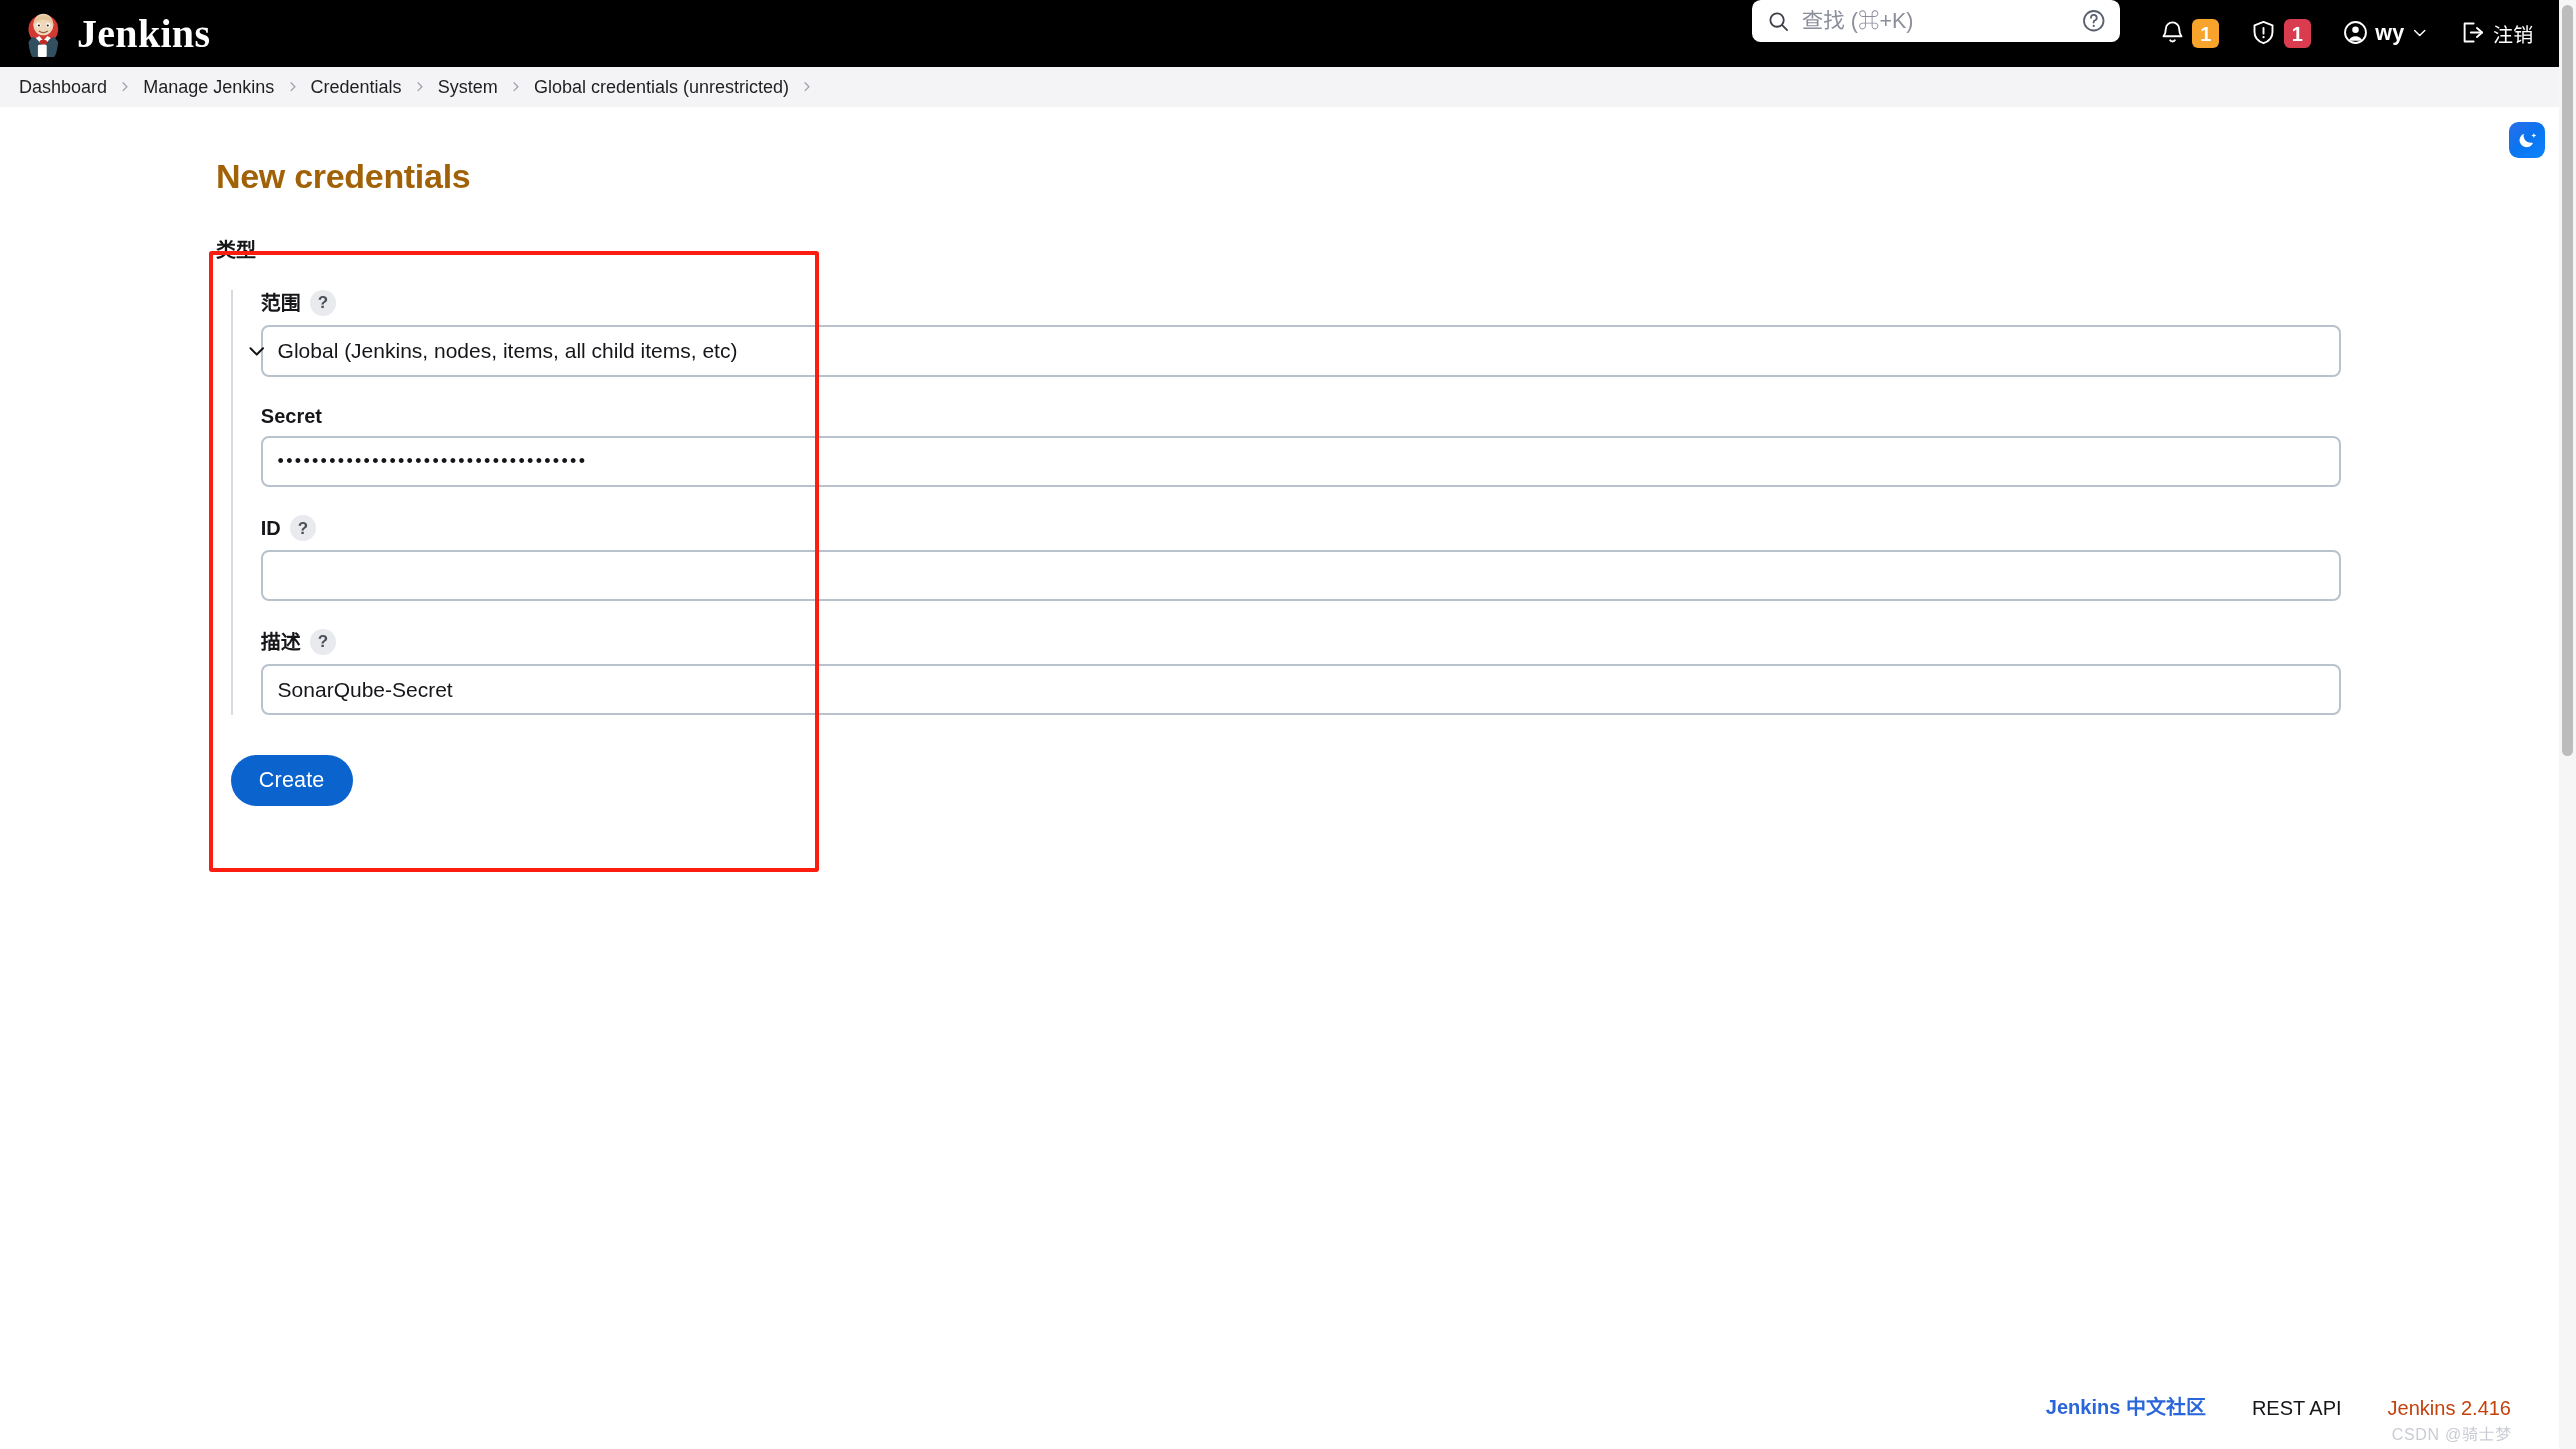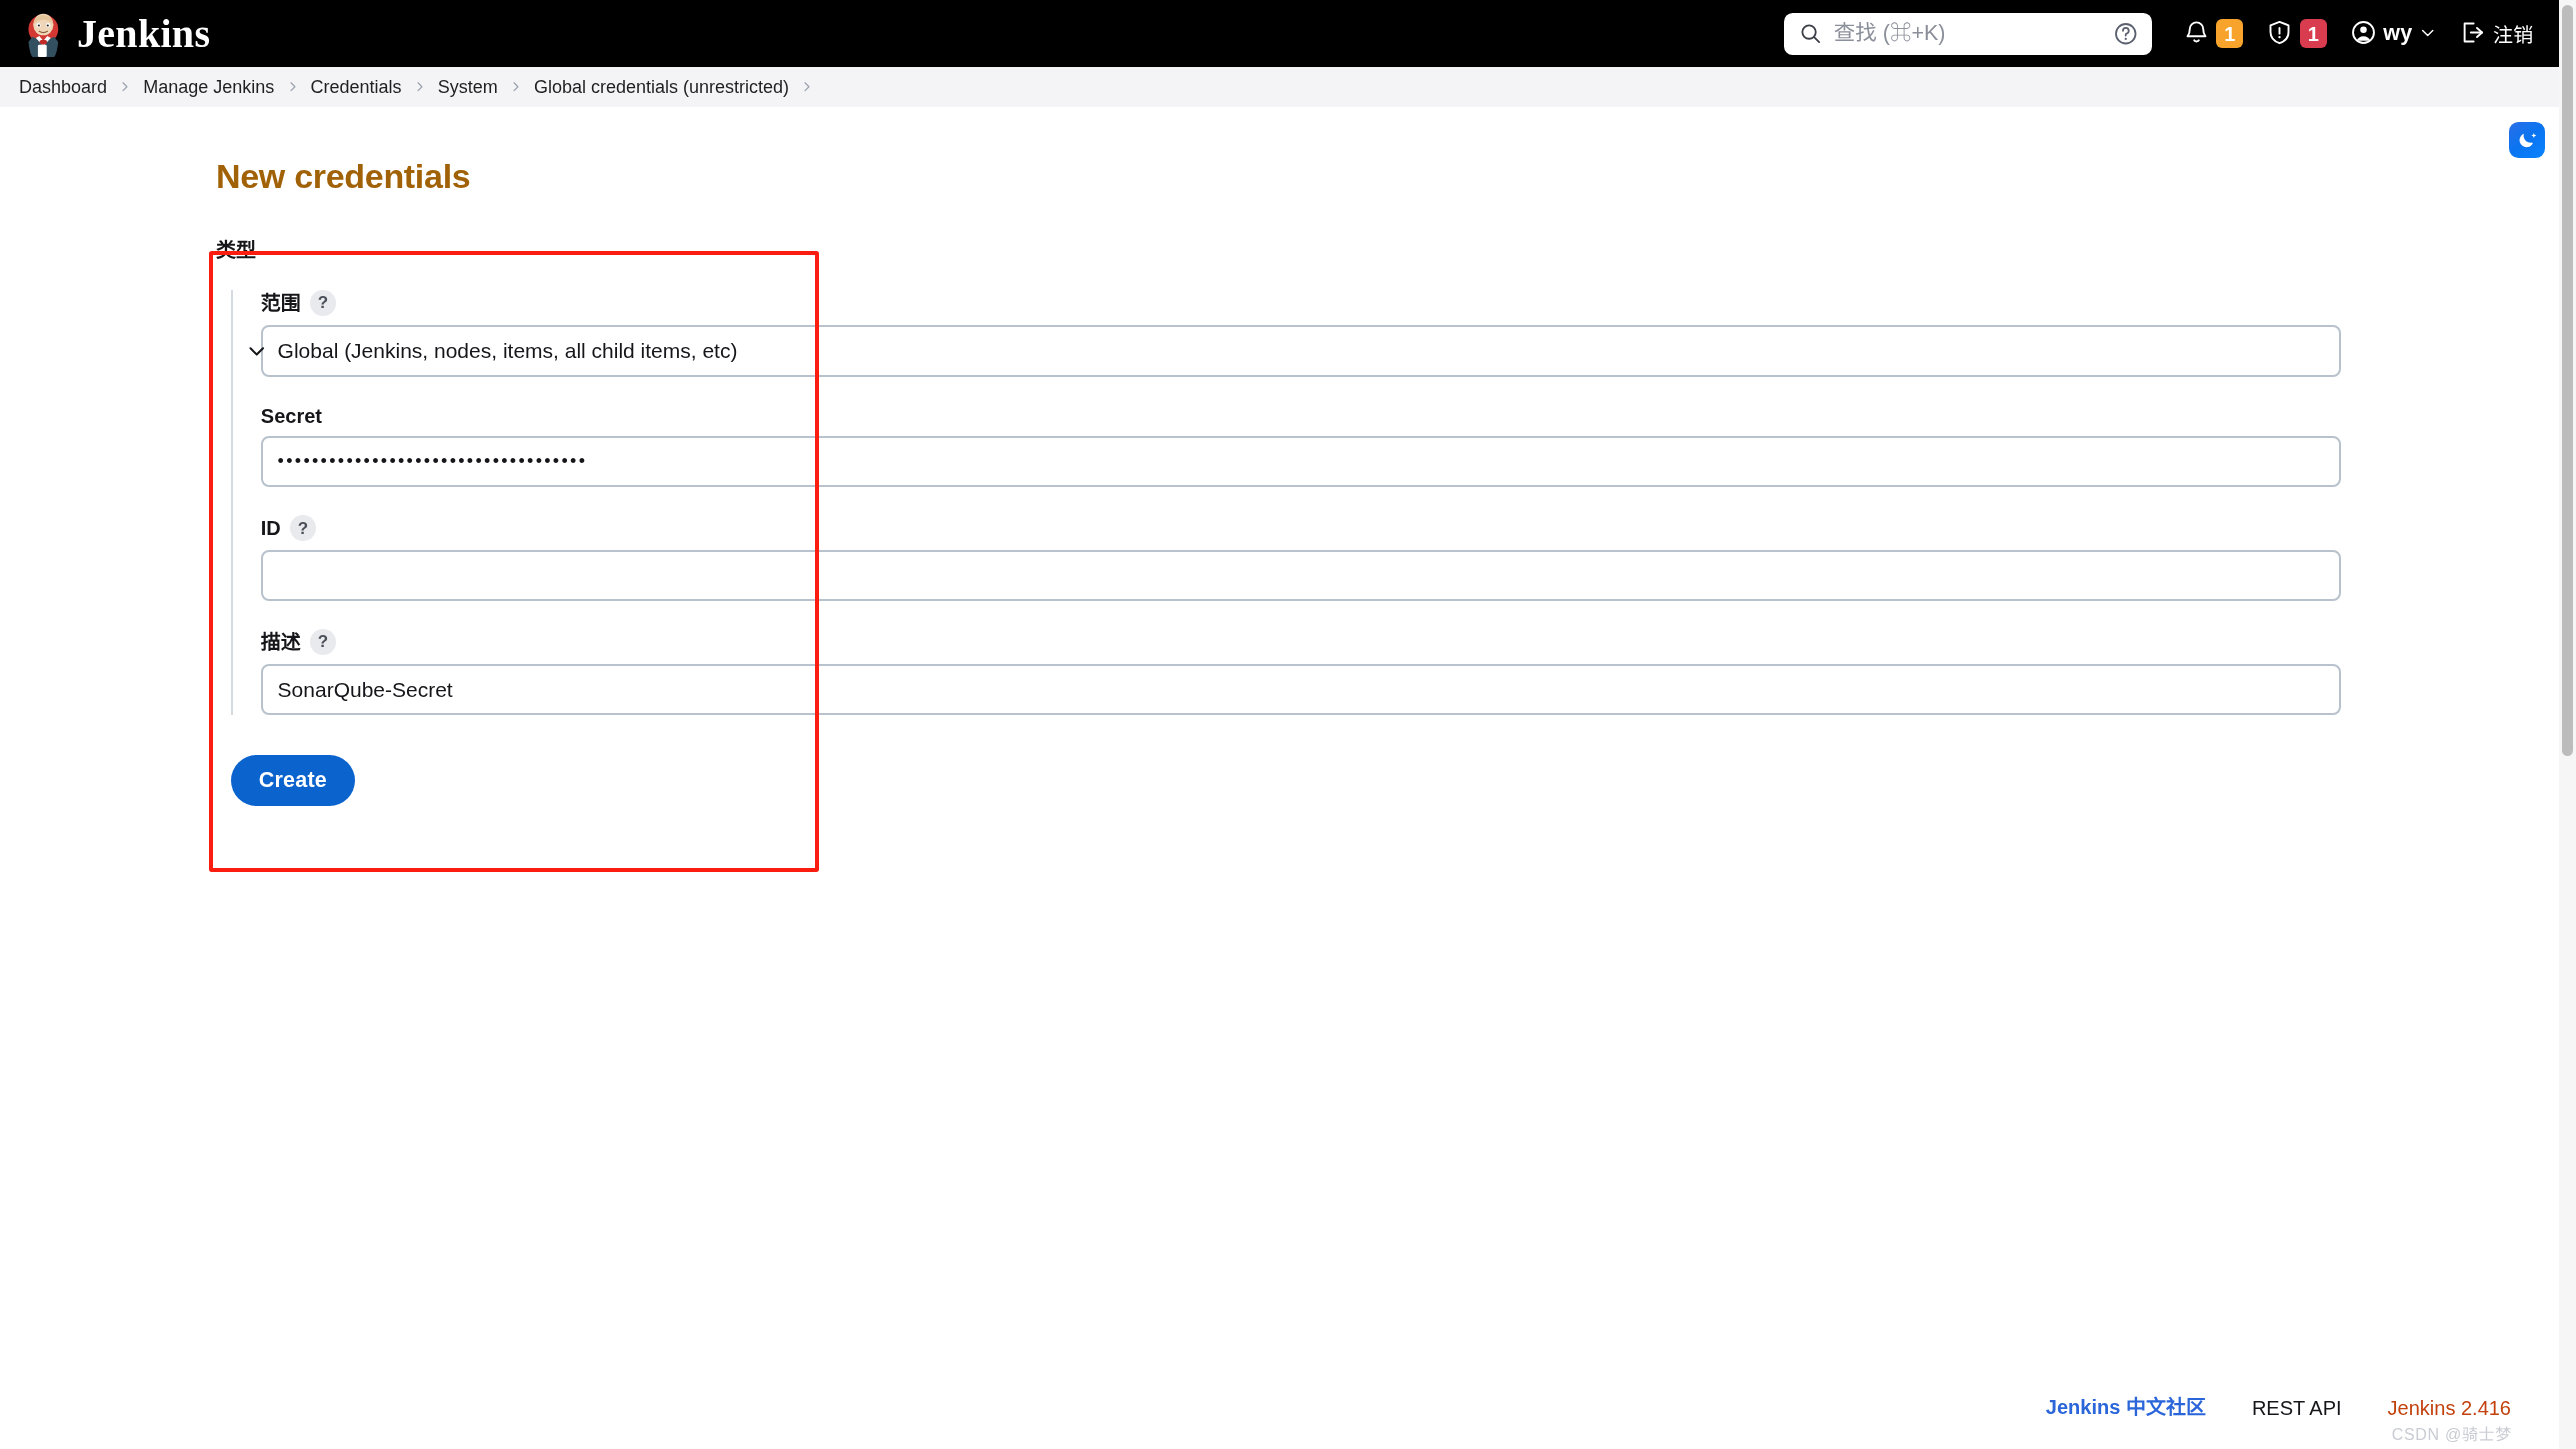--- a/index.html
+++ b/index.html
@@ -51,22 +51,22 @@
     font-family: "Liberation Serif", "DejaVu Serif", serif;
     font-size: 40px;
     font-weight: 700;
     letter-spacing: 0.3px;
     line-height: 1;
   }
 
   .header-right {
     margin-left: auto;
     display: flex;
-    align-items: center;
-    gap: 4px;
+    align-items: flex-start;
+    gap: 12px;
     padding-right: 16px;
     height: 100%;
     padding-left: 16px;
   }
 
   .search-box {
     width: 368px;
     height: 42px;
     background: #ffffff;
     border-radius: 8.7px;
@@ -311,21 +311,21 @@
   .jk-select.scope { width: 2080px; }
 
   .btn-row { margin-top: 40px; margin-left: 14.8px; }
   .btn-create {
     background: #0b63ce;
     color: #ffffff;
     border: none;
     border-radius: 27px;
     font-family: "Liberation Sans", sans-serif;
     font-size: 21.5px;
-    font-weight: 700;
+    font-weight: 400;
     padding: 0 28px;
     height: 51px;
     cursor: pointer;
     letter-spacing: 0.2px;
   }
 
   
   .footer {
     position: absolute;
     bottom: 29.5px;

